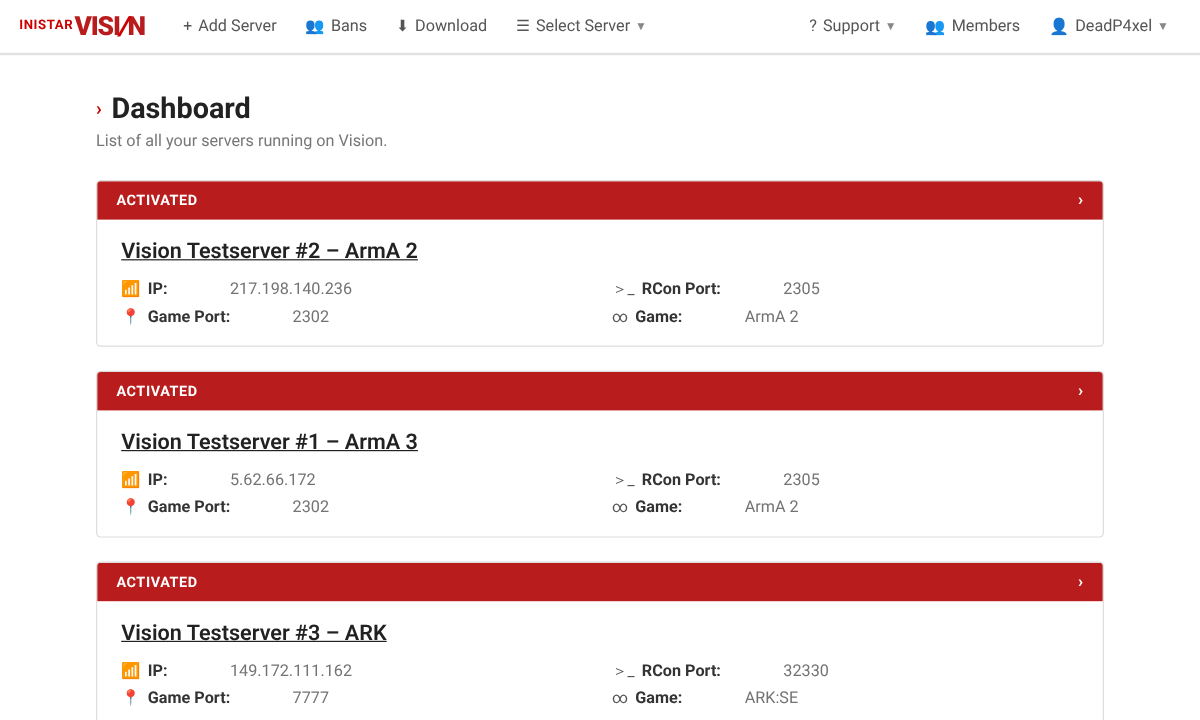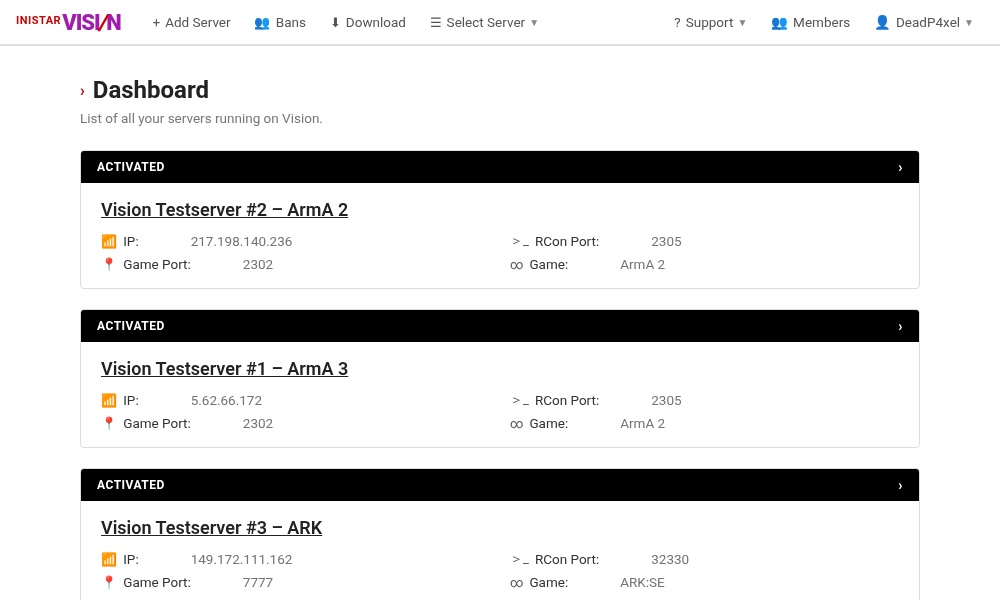--- a/index.html
+++ b/index.html
@@ -31,21 +31,21 @@
     .brand-logo .vision-star {
       color: #cc0000;
       font-size: 11px;
       font-weight: bold;
       letter-spacing: 0.5px;
       margin-right: 1px;
       align-self: flex-start;
       margin-top: 4px;
     }
     .brand-logo .vision-text {
-      color: #a21caf;
+      color: #b91c1c;
       font-size: 22px;
       font-weight: 900;
     }
     .brand-logo .vision-slash {
       color: #cc0000;
       font-size: 22px;
       font-style: italic;
       transform: skewX(-5deg);
       display: inline-block;
     }
@@ -116,21 +116,21 @@
     }
 
     
     .server-card {
       border: 1px solid #ddd;
       border-radius: 4px;
       margin-bottom: 20px;
       overflow: hidden;
     }
     .card-header {
-      background: #000000;
+      background: #b91c1c;
       color: #fff;
       display: flex;
       align-items: center;
       justify-content: space-between;
       padding: 8px 16px;
       font-size: 12px;
       font-weight: 700;
       letter-spacing: 0.5px;
       text-transform: uppercase;
       cursor: pointer;
@@ -159,21 +159,21 @@
       align-items: center;
       font-size: 13.5px;
       color: #444;
     }
     .detail-icon {
       margin-right: 6px;
       font-size: 13px;
       color: #555;
     }
     .detail-label {
-      font-weight: 400;
+      font-weight: 700;
       color: #333;
       margin-right: 4px;
     }
     .detail-value {
       color: #737373;
       margin-left: 48px;
     }
   </style>
 </head>
 <body>

